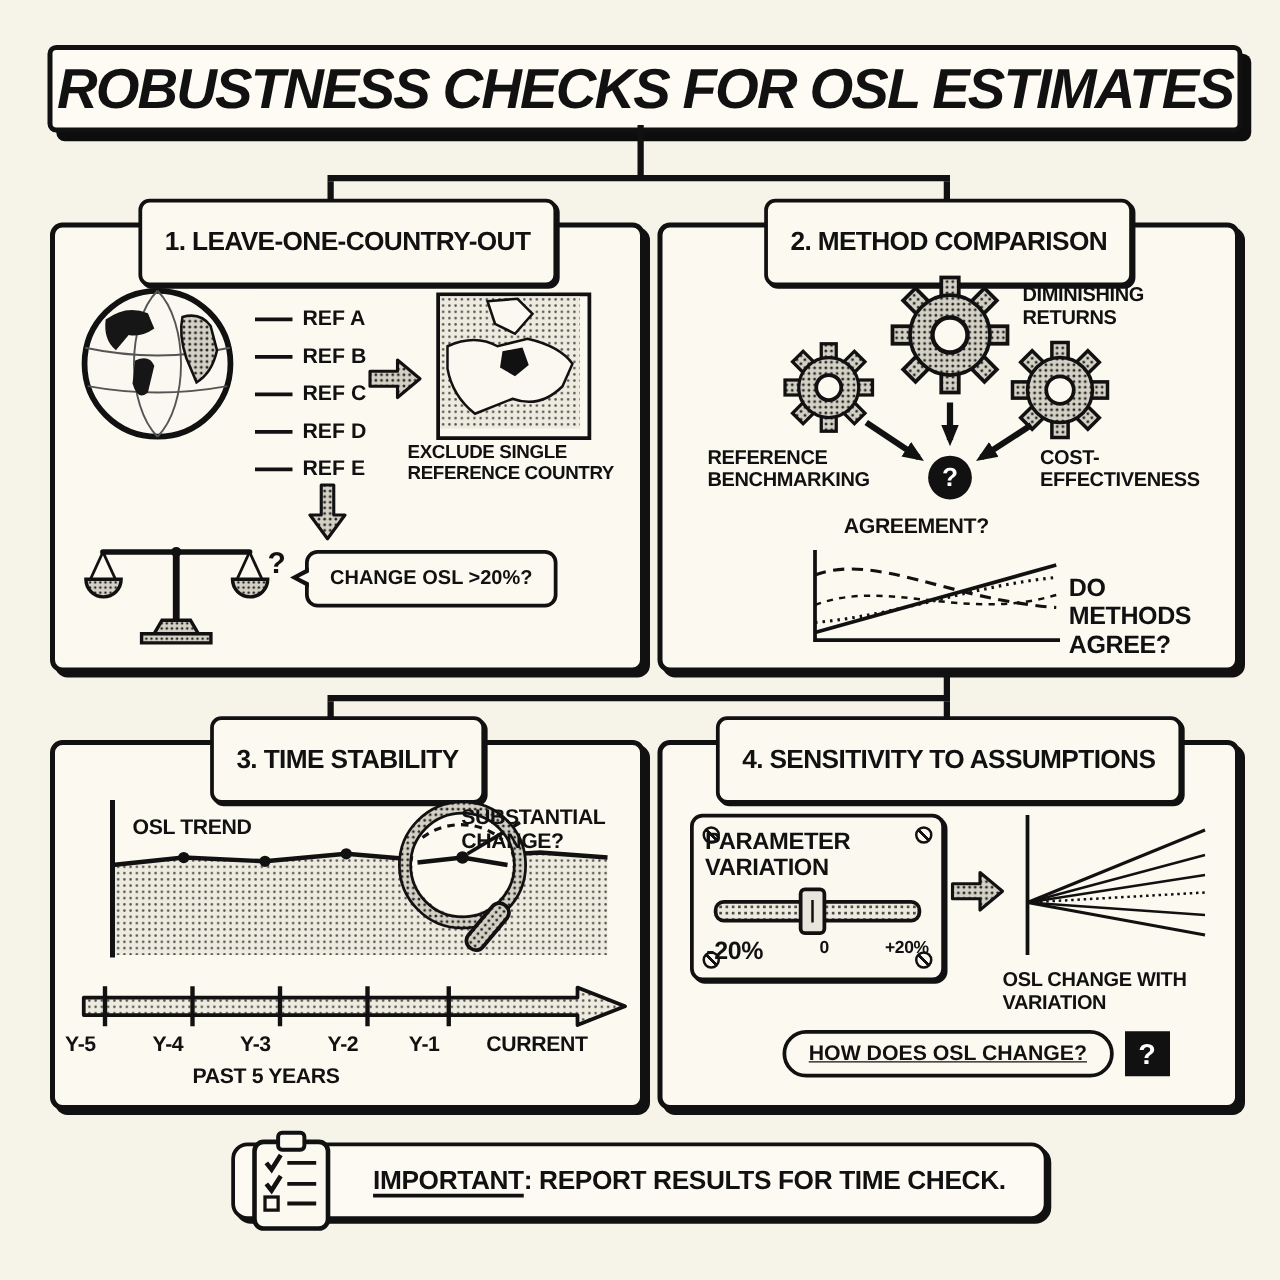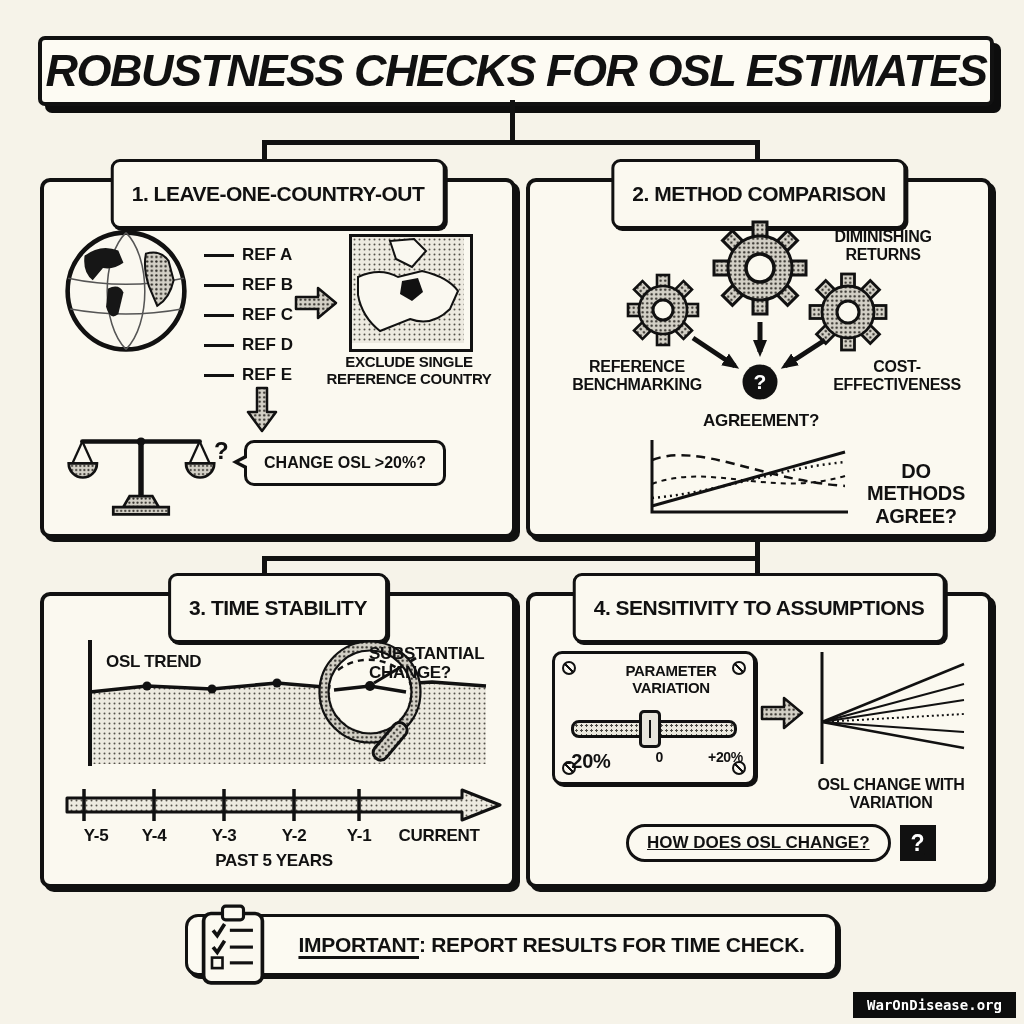--- a/index.html
+++ b/index.html
@@ -4,21 +4,21 @@
 <style>
   html,body{margin:0;padding:0;}
   body{background:#e8e6df;}
   .stage{
     position:relative;width:1024px;height:1024px;overflow:hidden;
     background:#f6f3e9;color:#111;
     font-family:"Liberation Sans",sans-serif;font-weight:bold;
   }
   .abs{position:absolute;}
   .txt{font-weight:bold;color:#111;letter-spacing:-0.3px;line-height:1.12;}
-  .center{text-align:center;}
+  .center{text-align:left;}
   
   .main-title{
     left:38px;top:36px;width:948px;height:62px;
     background:#fdfbf3;border:4px solid #111;border-radius:7px;
     box-shadow:7px 7px 0 #0d0d0d;
     display:flex;align-items:center;justify-content:center;
     font-size:45px;font-style:italic;font-weight:bold;letter-spacing:-1.5px;
     white-space:nowrap;
   }
   
@@ -313,39 +313,39 @@
 
     <svg class="abs" style="left:20px;top:192px;" width="440" height="34" viewBox="0 0 440 34">
       <path d="M3,10 L398,10 L398,2 L436,17 L398,32 L398,24 L3,24 Z" fill="url(#dots)" stroke="#111" stroke-width="3" stroke-linejoin="round"></path>
       <line x1="20" y1="1" x2="20" y2="33" stroke="#111" stroke-width="3.5"></line>
       <line x1="90" y1="1" x2="90" y2="33" stroke="#111" stroke-width="3.5"></line>
       <line x1="160" y1="1" x2="160" y2="33" stroke="#111" stroke-width="3.5"></line>
       <line x1="230" y1="1" x2="230" y2="33" stroke="#111" stroke-width="3.5"></line>
       <line x1="295" y1="1" x2="295" y2="33" stroke="#111" stroke-width="3.5"></line>
     </svg>
 
-    <span class="abs txt center" style="left:20px;top:230px;width:64px;font-size:17px;">Y-5</span>
+    <span class="abs txt center" style="left:8px;top:230px;width:64px;font-size:17px;">Y-5</span>
     <span class="abs txt center" style="left:78px;top:230px;width:64px;font-size:17px;">Y-4</span>
     <span class="abs txt center" style="left:148px;top:230px;width:64px;font-size:17px;">Y-3</span>
     <span class="abs txt center" style="left:218px;top:230px;width:64px;font-size:17px;">Y-2</span>
     <span class="abs txt center" style="left:283px;top:230px;width:64px;font-size:17px;">Y-1</span>
     <span class="abs txt center" style="left:345px;top:230px;width:100px;font-size:17px;">CURRENT</span>
 
     <div class="abs txt center" style="left:110px;top:255px;width:240px;font-size:17px;">PAST 5 YEARS</div>
   </div>
 
   <div class="panel" style="left:526px;top:592px;width:458px;height:288px;">
     <div class="tab">4. SENSITIVITY TO ASSUMPTIONS</div>
 
     <div class="device" style="left:22px;top:55px;width:198px;height:128px;">
       <div class="screw" style="left:7px;top:7px;"></div>
       <div class="screw" style="right:7px;top:7px;"></div>
       <div class="screw" style="left:7px;bottom:7px;"></div>
       <div class="screw" style="right:7px;bottom:7px;"></div>
-      <div class="abs txt center" style="left:41px;top:9px;width:150px;font-size:15px;">PARAMETER VARIATION</div>
+      <div class="abs txt center" style="left:9px;top:9px;width:150px;font-size:19px;">PARAMETER VARIATION</div>
       <div class="slider-track" style="left:16px;top:66px;width:160px;height:12px;"></div>
       <div class="slider-handle" style="left:84px;top:56px;width:16px;height:32px;"></div>
       <div class="abs" style="left:10px;right:10px;top:96px;display:flex;justify-content:space-between;">
         <span class="txt" style="font-size:20px;">-20%</span>
         <span class="txt" style="font-size:14px;">0</span>
         <span class="txt" style="font-size:14px;">+20%</span>
       </div>
     </div>
 
     <svg class="abs" style="left:230px;top:98px;" width="44" height="38" viewBox="0 0 44 38">
@@ -382,17 +382,14 @@
       <line x1="28" y1="26" x2="50" y2="26" stroke="#111" stroke-width="3"></line>
       <path d="M12,42 L16,47 L23,36" stroke="#111" stroke-width="3.5" fill="none"></path>
       <line x1="28" y1="42" x2="50" y2="42" stroke="#111" stroke-width="3"></line>
       <rect x="11" y="52" width="10" height="10" fill="none" stroke="#111" stroke-width="2.5"></rect>
       <line x1="28" y1="57" x2="50" y2="57" stroke="#111" stroke-width="3"></line>
     </svg>
     <span class="underl">IMPORTANT</span>
     <span>: REPORT RESULTS FOR TIME CHECK.</span>
   </div>
 
-  <div class="abs watermark">
-    <span>WarOnDisease.org</span>
-  </div>
 
 </div>
 
 </body></html>

